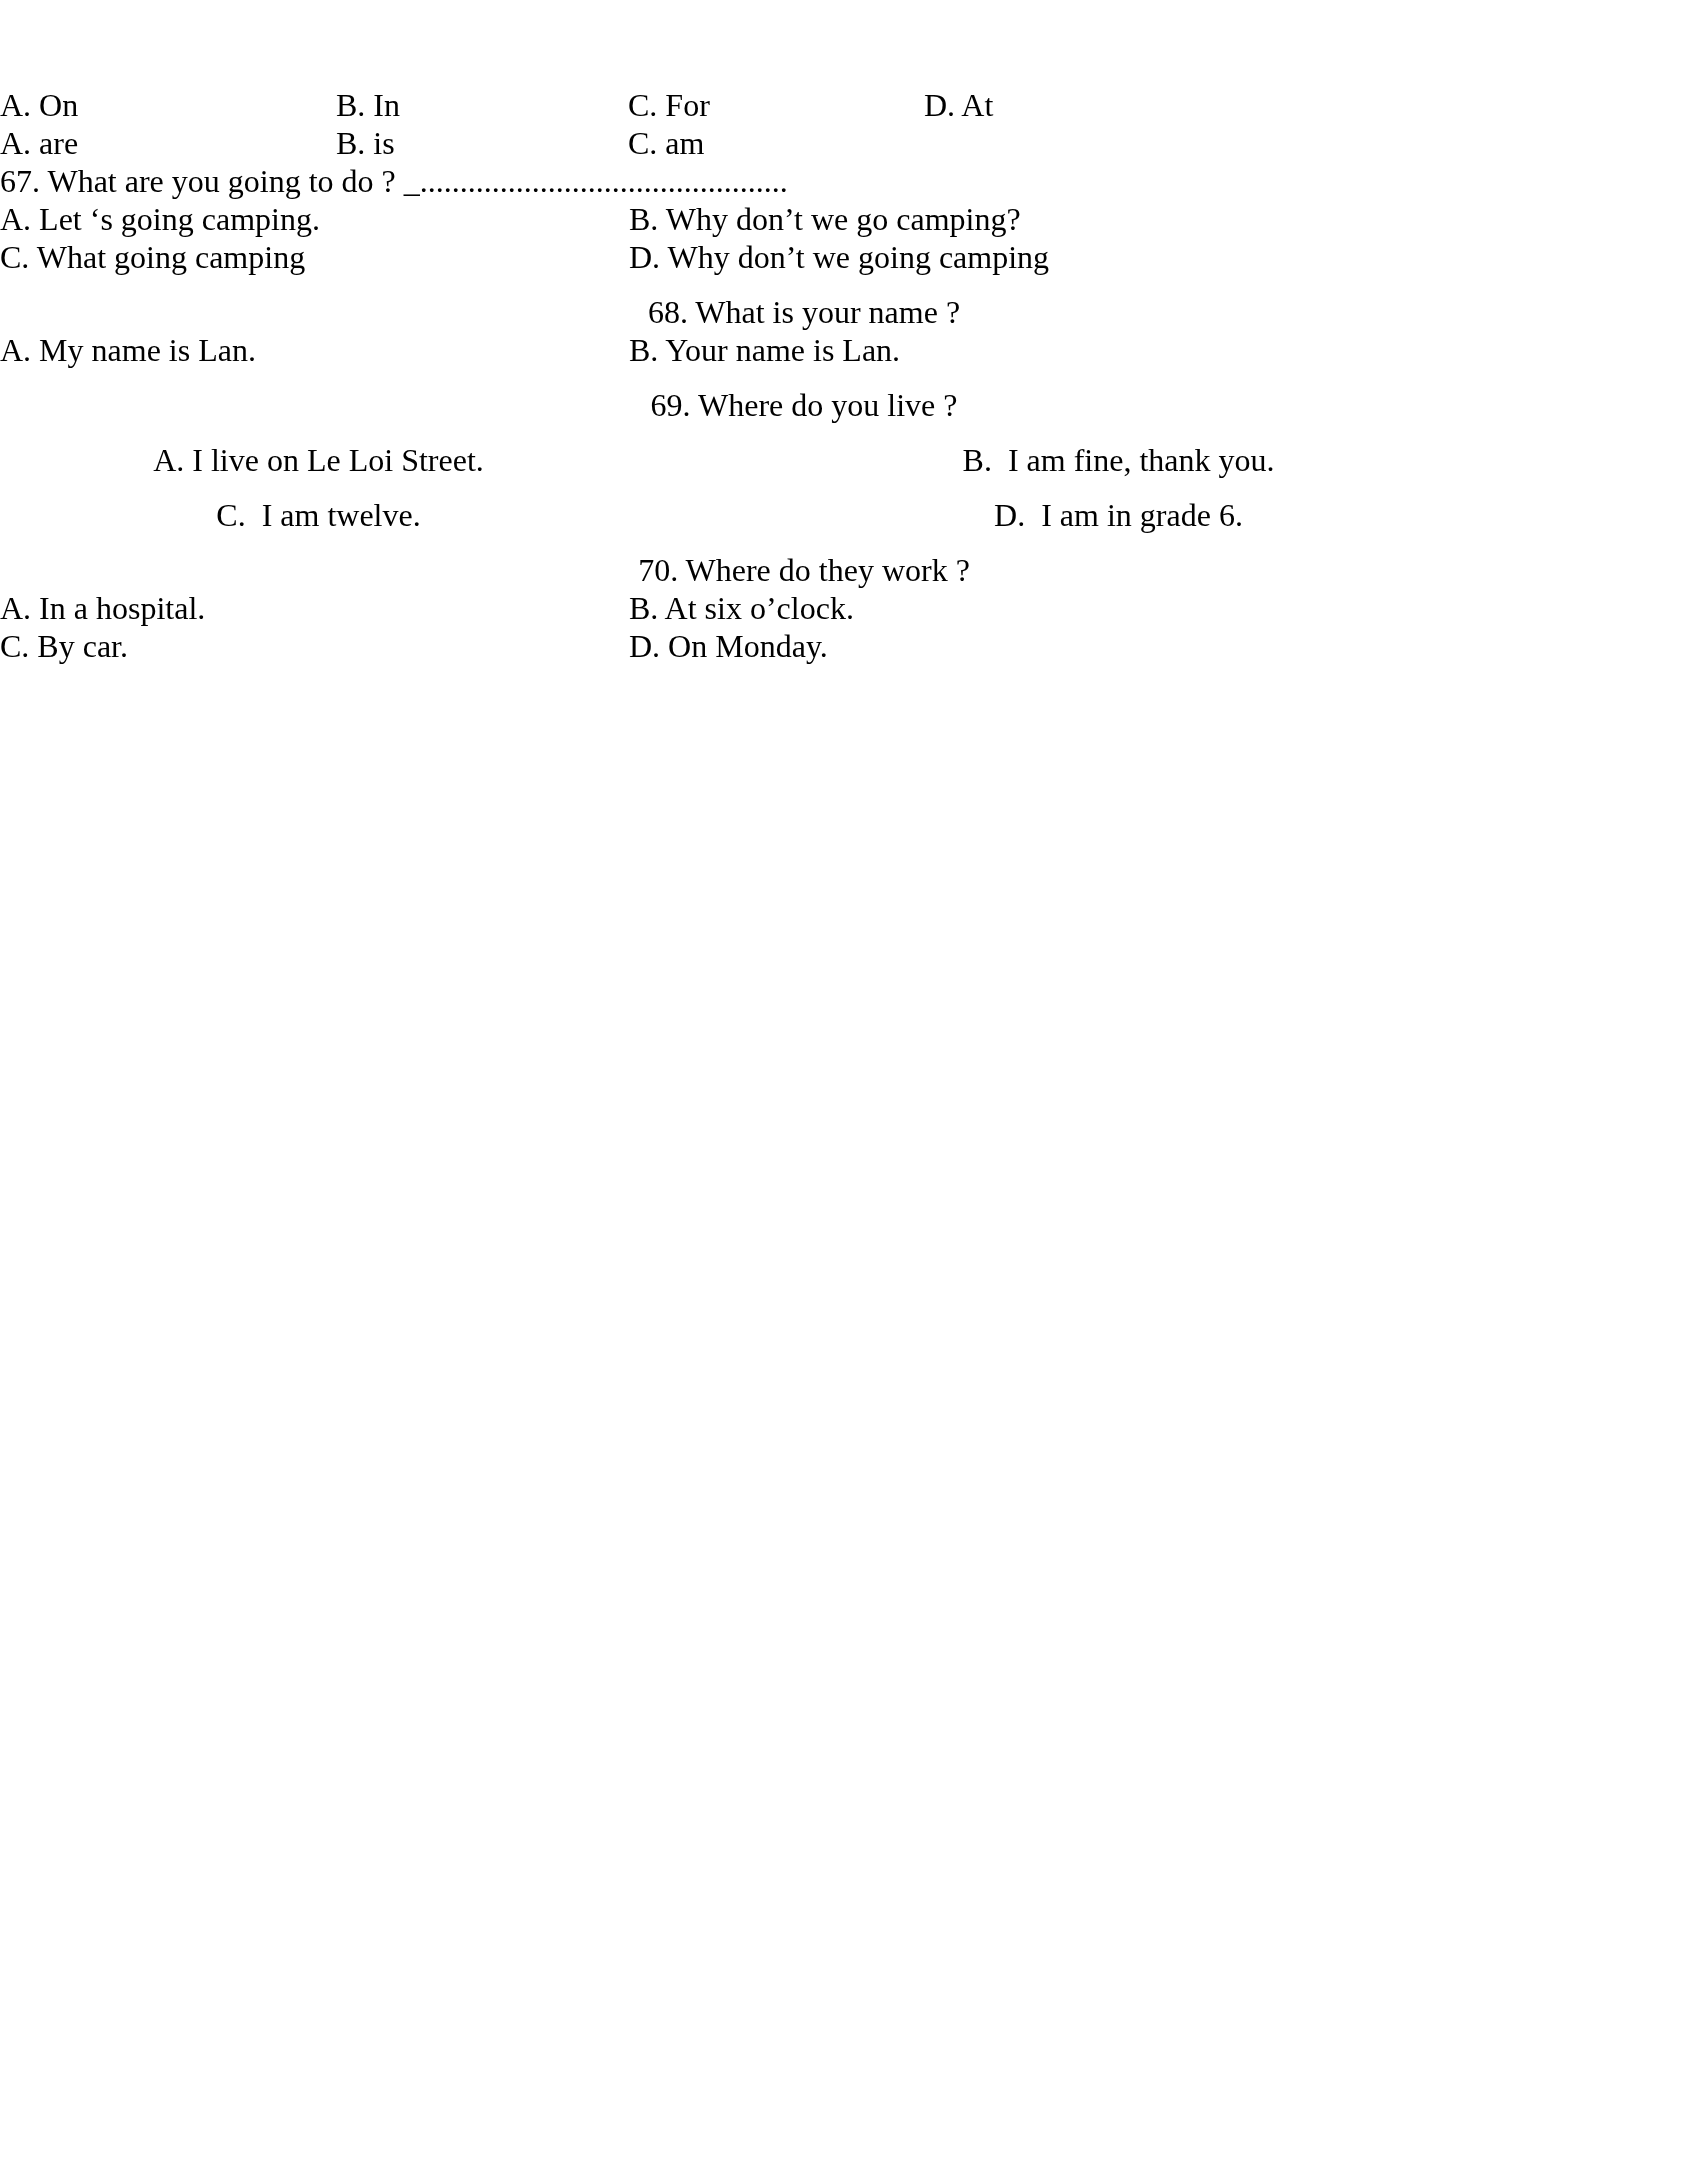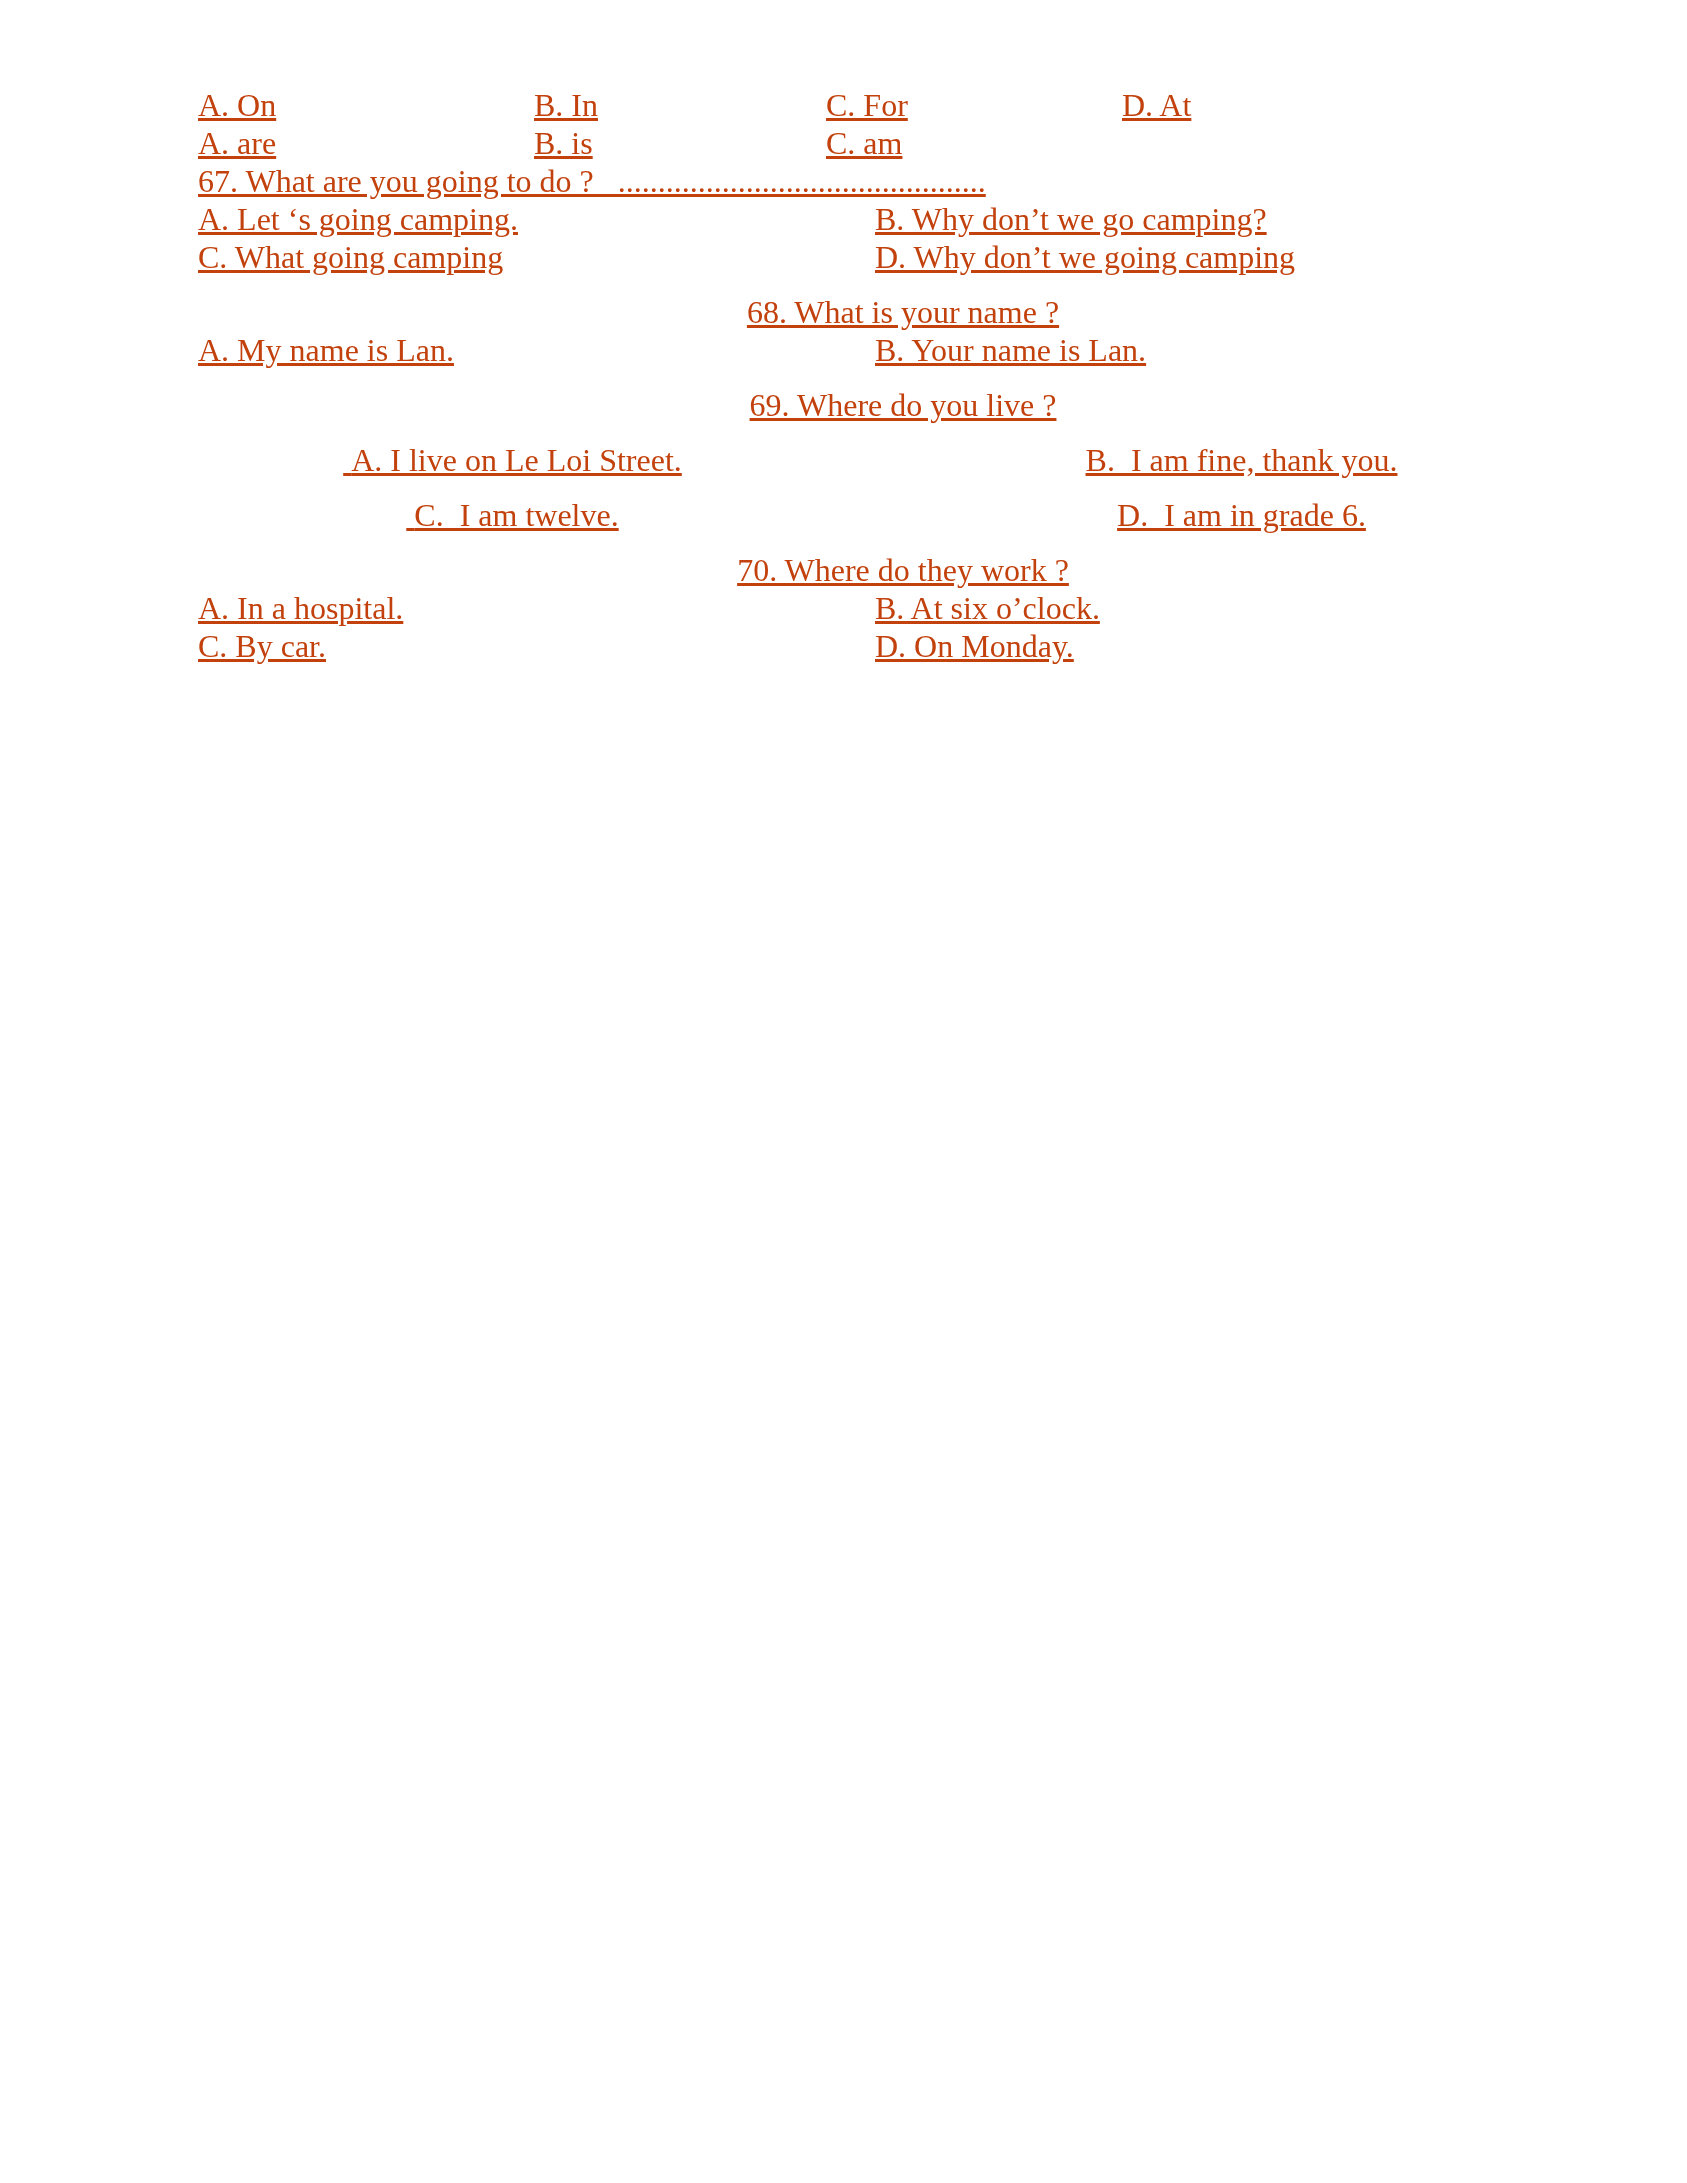--- a/index.html
+++ b/index.html
@@ -16,36 +16,33 @@
     font-family: "Liberation Serif", serif;
     color: #000000;
   }
   .doc {
     position: absolute;
     top: 86px;
     left: 0;
     width: 1687px;
   }
   .row {
-    margin-left: 198px;
     margin-right: 79px;
     font-size: 32px;
     line-height: 38px;
     white-space: pre-wrap;
-    color: #c2410c;
-    text-decoration: underline;
+    color: #000000;
   }
   .row.options4 {
     display: grid;
     grid-template-columns: 336px 292px 296px auto;
   }
   .row.options2 {
     display: grid;
     grid-template-columns: 629px auto;
-    gap: 48px;
   }
   .row.text {
     display: block;
   }
   .row.wide {
     margin-top: 17px;
     text-align: center;
   }
   .cell {
     display: block;

